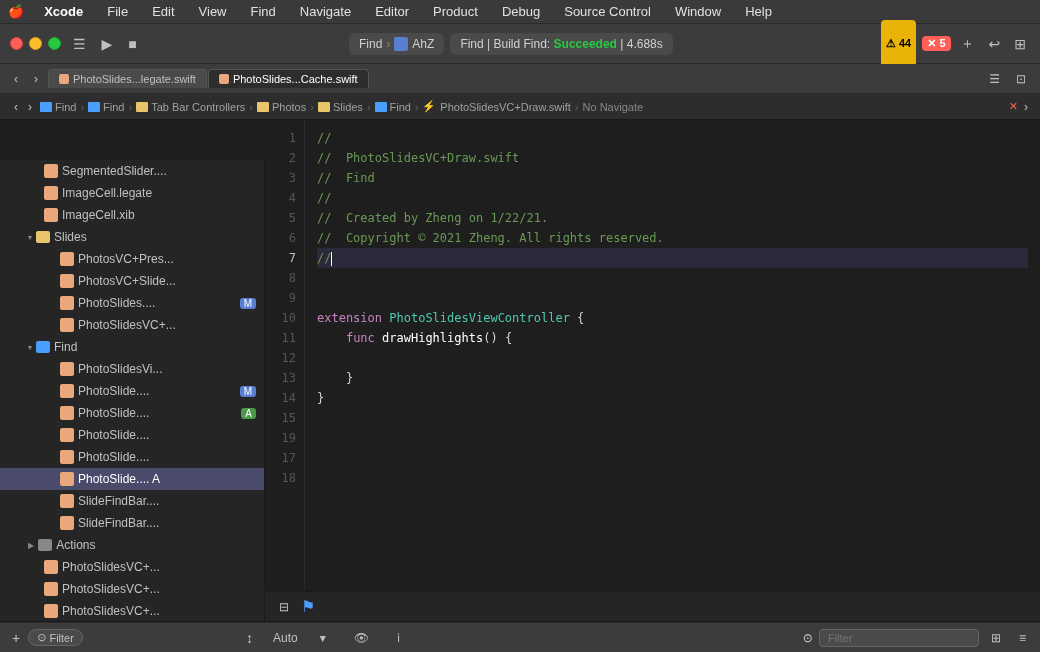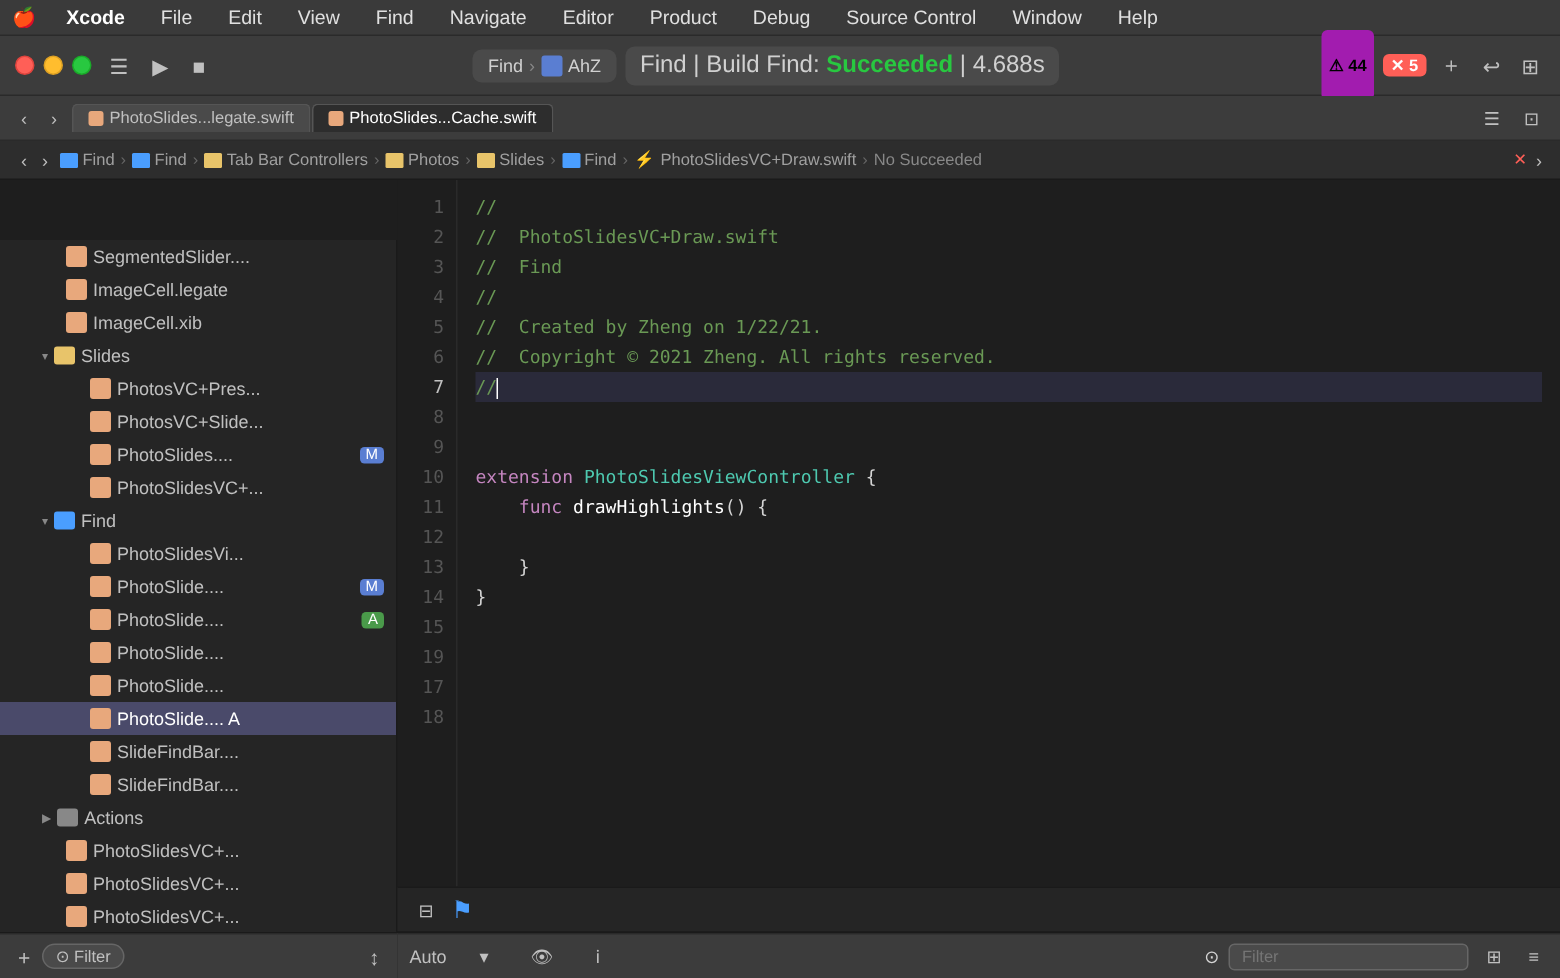--- a/index.html
+++ b/index.html
@@ -13,23 +13,23 @@
     
     .toolbar { display: flex; align-items: center; background: #3c3c3c; height: 40px; padding: 0 10px; gap: 8px; border-bottom: 1px solid #2a2a2a; }
     .traffic-lights { display: flex; gap: 6px; align-items: center; }
     .traffic-light { width: 13px; height: 13px; border-radius: 50%; cursor: pointer; }
     .tl-red { background: #ff5f57; border: 1px solid #e0443e; }
     .tl-yellow { background: #ffbd2e; border: 1px solid #dea123; }
     .tl-green { background: #28c840; border: 1px solid #1aab29; }
     .toolbar-btn { background: none; border: none; color: #c0c0c0; cursor: pointer; font-size: 14px; padding: 4px; border-radius: 4px; }
     .toolbar-center { display: flex; align-items: center; gap: 6px; flex: 1; justify-content: center; }
     .toolbar-breadcrumb { background: #4a4a4a; border-radius: 6px; padding: 4px 10px; font-size: 12px; color: #d0d0d0; display: flex; align-items: center; gap: 4px; }
-    .toolbar-status { background: #4a4a4a; border-radius: 6px; padding: 4px 10px; font-size: 16px; color: #d0d0d0; }
+    .toolbar-status { background: #4a4a4a; border-radius: 6px; padding: 4px 10px; font-size: 12px; color: #d0d0d0; }
     .status-succeeded { color: #28c840; font-weight: 600; }
-    .warning-badge { background: #a21caf; color: #000; border-radius: 4px; padding: 17px 5px; font-size: 11px; font-weight: 600; }
+    .warning-badge { background: #eab308; color: #000; border-radius: 4px; padding: 17px 5px; font-size: 11px; font-weight: 600; }
     .error-badge { background: #ff5f57; color: #fff; border-radius: 4px; padding: 1px 5px; font-size: 11px; font-weight: 600; }
     .toolbar-right { display: flex; align-items: center; gap: 6px; }
 
     
     .secondary-toolbar { display: flex; align-items: center; background: #3c3c3c; height: 30px; padding: 0 8px; gap: 4px; border-bottom: 1px solid #2a2a2a; }
     .sec-btn { background: none; border: none; color: #c0c0c0; cursor: pointer; font-size: 12px; padding: 3px 6px; border-radius: 3px; }
     .file-tabs { display: flex; gap: 1px; flex: 1; align-items: center; }
     .file-tab { display: flex; align-items: center; gap: 4px; padding: 3px 10px; background: #4a4a4a; border-radius: 4px 4px 0 0; font-size: 11px; color: #c0c0c0; cursor: pointer; border: 1px solid #555; border-bottom: none; }
     .file-tab.active { background: #2d2d2d; color: #fff; }
     .file-tab-icon { width: 10px; height: 10px; background: #e8a87c; border-radius: 2px; }
@@ -208,21 +208,21 @@
       <span>Find</span>
     </div>
     <span class="breadcrumb-sep">›</span>
     <div class="breadcrumb-item">
       <span class="breadcrumb-arrow-icon">⚡</span>
     </div>
     <div class="breadcrumb-item">
       <span>PhotoSlidesVC+Draw.swift</span>
     </div>
     <span class="breadcrumb-sep">›</span>
-    <span style="color:#888;">No Succeeded</span>
+    <span style="color:#888;">No Navigate</span>
     <div style="margin-left:auto;display:flex;gap:4px;">
       <span class="breadcrumb-close">✕</span>
       <button class="sec-btn" style="padding:0 2px;">›</button>
     </div>
   </div>
 
   <div class="content-area">
 
     <div class="sidebar">
 

